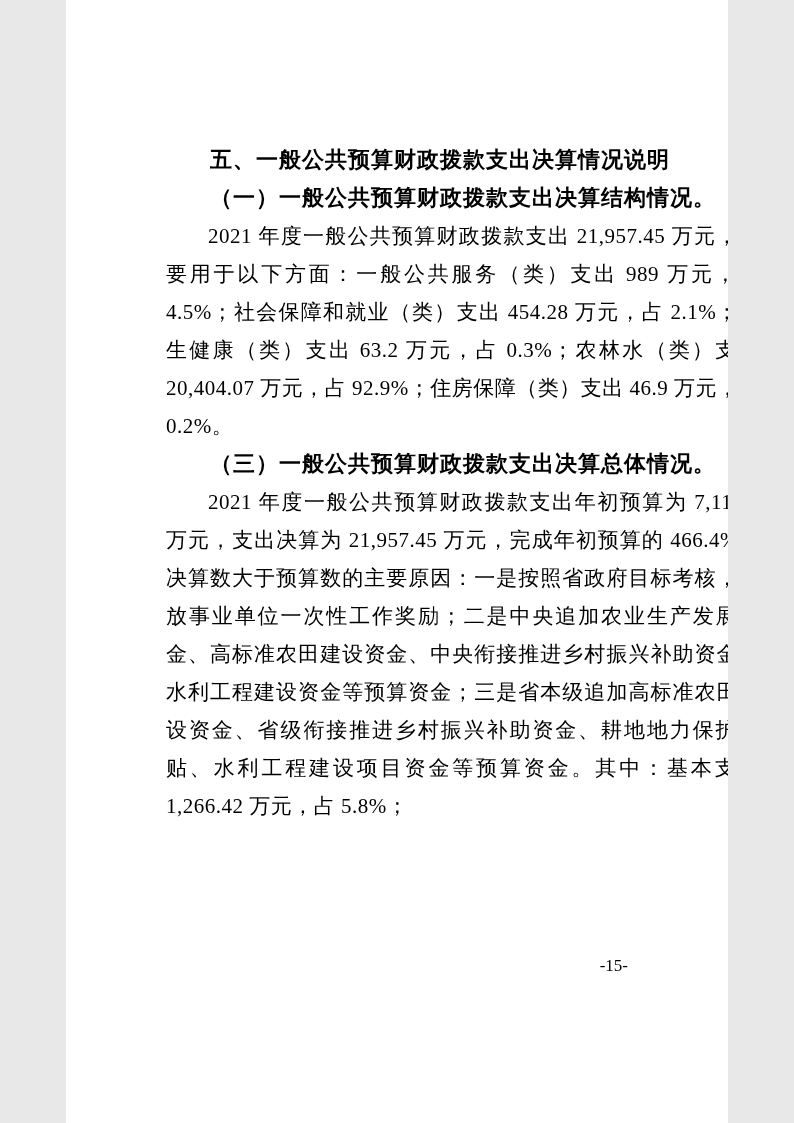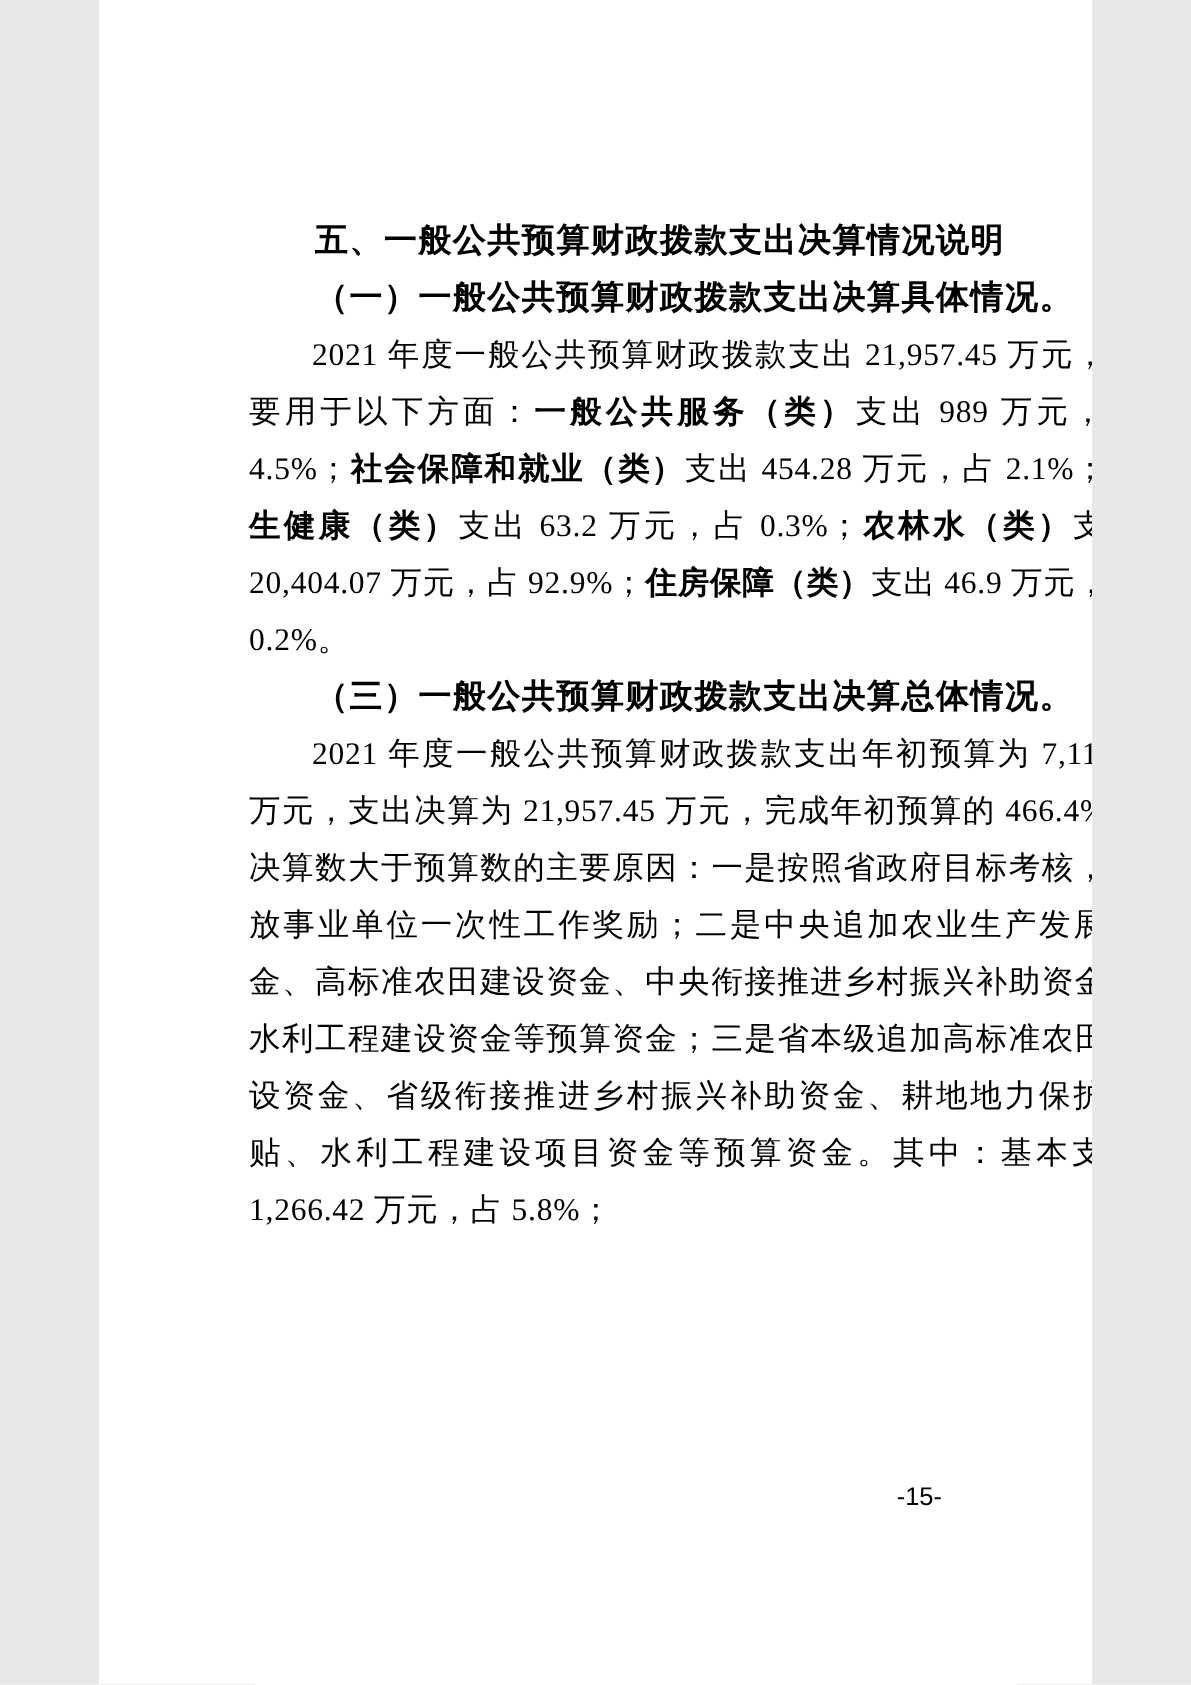--- a/index.html
+++ b/index.html
@@ -34,39 +34,39 @@
     font-weight: bold;
     font-size: 22px;
     letter-spacing: 1px;
   }
   .heading-sub {
     font-family: "Liberation Serif", "DejaVu Serif", serif;
     font-weight: bold;
     font-size: 22px;
     letter-spacing: 1px;
   }
-  .bold-run { font-weight: bold; }
+  .bold-run { font-weight: normal; }
   .page-number {
     position: absolute;
-    top: 988px;
+    top: 956px;
     right: 100px;
-    font-family: Liberation Sans, sans-serif;
+    font-family: Liberation Serif, serif;
     font-size: 17px;
     color: #000000;
   }
 </style>
 </head>
 <body>
 
 <div class="page">
   <div class="content">
 
     <div class="line heading-main">五、一般公共预算财政拨款支出决算情况说明</div>
 
-    <div class="line heading-sub">（一）一般公共预算财政拨款支出决算具体情况。</div>
+    <div class="line heading-sub">（一）一般公共预算财政拨款支出决算结构情况。</div>
 
 
 
     <p class="line"><span>2021 年度一般公共预算财政拨款支出 21,957.45 万元，主要用于以下方面：</span><span class="bold-run">一般公共服务（类）</span><span>支出 989 万元，占 4.5%；</span><span class="bold-run">社会保障和就业（类）</span><span>支出 454.28 万元，占 2.1%；</span><span class="bold-run">卫生健康（类）</span><span>支出 63.2 万元，占 0.3%；</span><span class="bold-run">农林水（类）</span><span>支出 20,404.07 万元，占 92.9%；</span><span class="bold-run">住房保障（类）</span><span>支出 46.9 万元，占 0.2%。</span></p>
 
     <div class="line heading-sub">（三）一般公共预算财政拨款支出决算总体情况。</div>
 
     <p class="line">2021 年度一般公共预算财政拨款支出年初预算为 7,117.9 万元，支出决算为 21,957.45 万元，完成年初预算的 466.4%。决算数大于预算数的主要原因：一是按照省政府目标考核，发放事业单位一次性工作奖励；二是中央追加农业生产发展资金、高标准农田建设资金、中央衔接推进乡村振兴补助资金、水利工程建设资金等预算资金；三是省本级追加高标准农田建设资金、省级衔接推进乡村振兴补助资金、耕地地力保护补贴、水利工程建设项目资金等预算资金。其中：基本支出 1,266.42 万元，占 5.8%；</p>
 
   </div>

